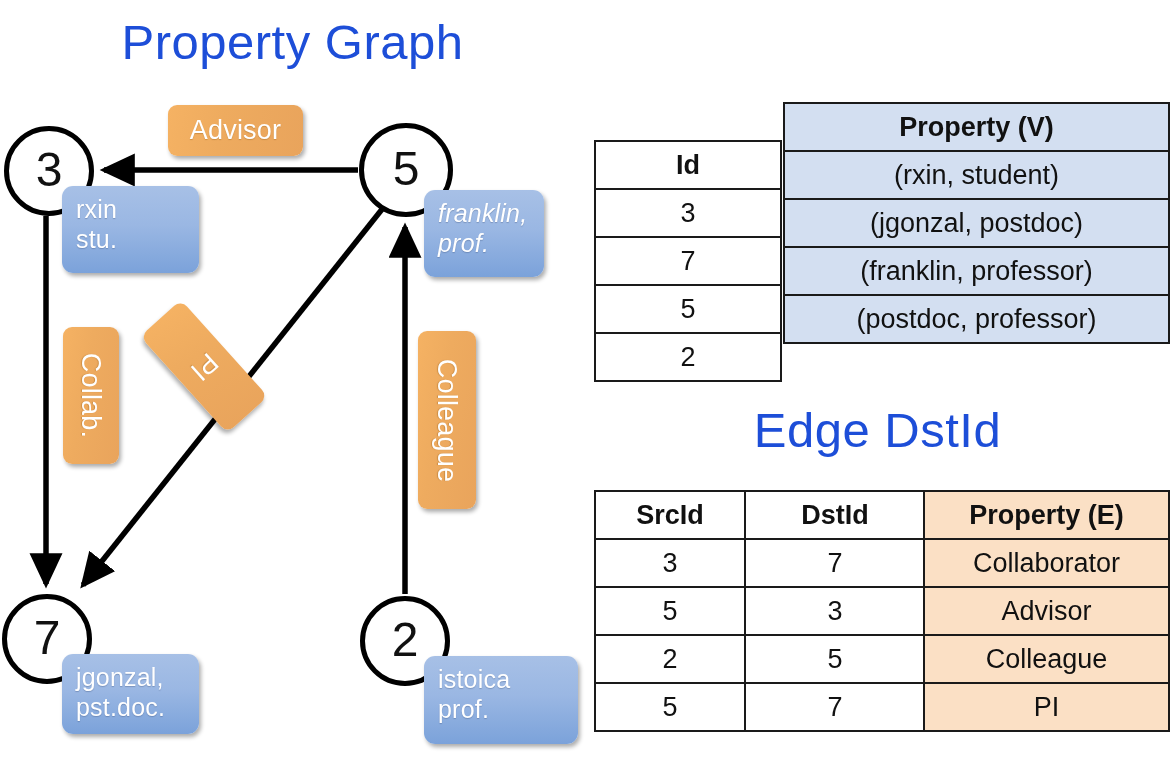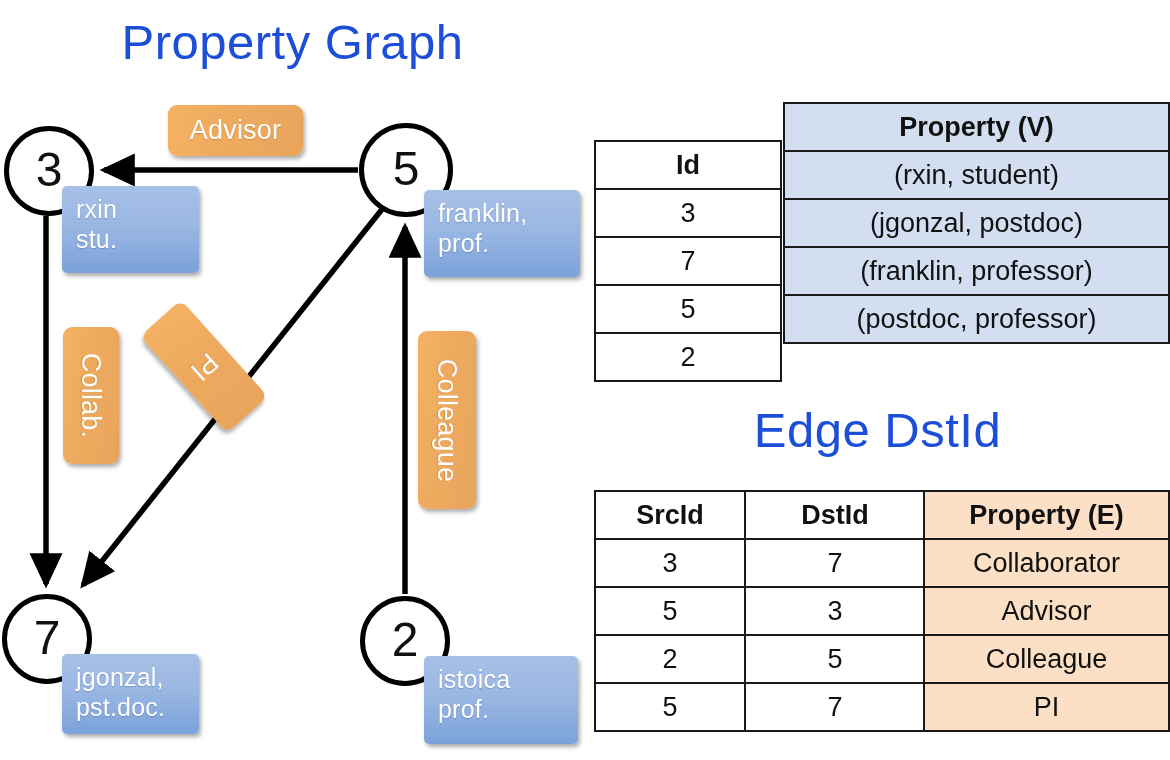--- a/index.html
+++ b/index.html
@@ -57,21 +57,21 @@
     font-family: "Liberation Sans", sans-serif;
     font-weight: 300;
     font-size: 48px;
     line-height: 1;
     color: #111;
     transform: translateY(-1px);
   }
 
   .vbox {
     position: absolute;
-    border-radius: 5px;
+    border-radius: 11px;
     background: linear-gradient(180deg, #a7c0e6 0%, #9ab7e3 45%, #7ba2da 100%);
     box-shadow: 2px 3px 4px rgba(0,0,0,0.33);
     color: #ffffff;
     z-index: 4;
     padding: 9px 11px 9px 14px;
     box-sizing: border-box;
     font-size: 25px;
     line-height: 1.18;
     font-weight: 300;
     letter-spacing: 0.2px;
@@ -160,21 +160,21 @@
     <span>7</span>
   </div>
   <div class="node-circle" style="left:360px; top:596px; width:90px; height:90px;">
     <span>2</span>
   </div>
 
   <div class="vbox" style="left:62px; top:186px; width:137px; height:87px;">
     <div>rxin</div>
     <div>stu.</div>
   </div>
-  <div class="vbox" style="left:424px; top:190px; width:156px; height:87px;">
+  <div class="vbox" style="left:424px; top:190px; width:120px; height:87px;font-style:italic;">
     <div>franklin,</div>
     <div>prof.</div>
   </div>
   <div class="vbox" style="left:62px; top:654px; width:137px; height:80px;">
     <div>jgonzal,</div>
     <div>pst.doc.</div>
   </div>
   <div class="vbox" style="left:424px; top:656px; width:154px; height:88px;">
     <div>istoica</div>
     <div>prof.</div>

